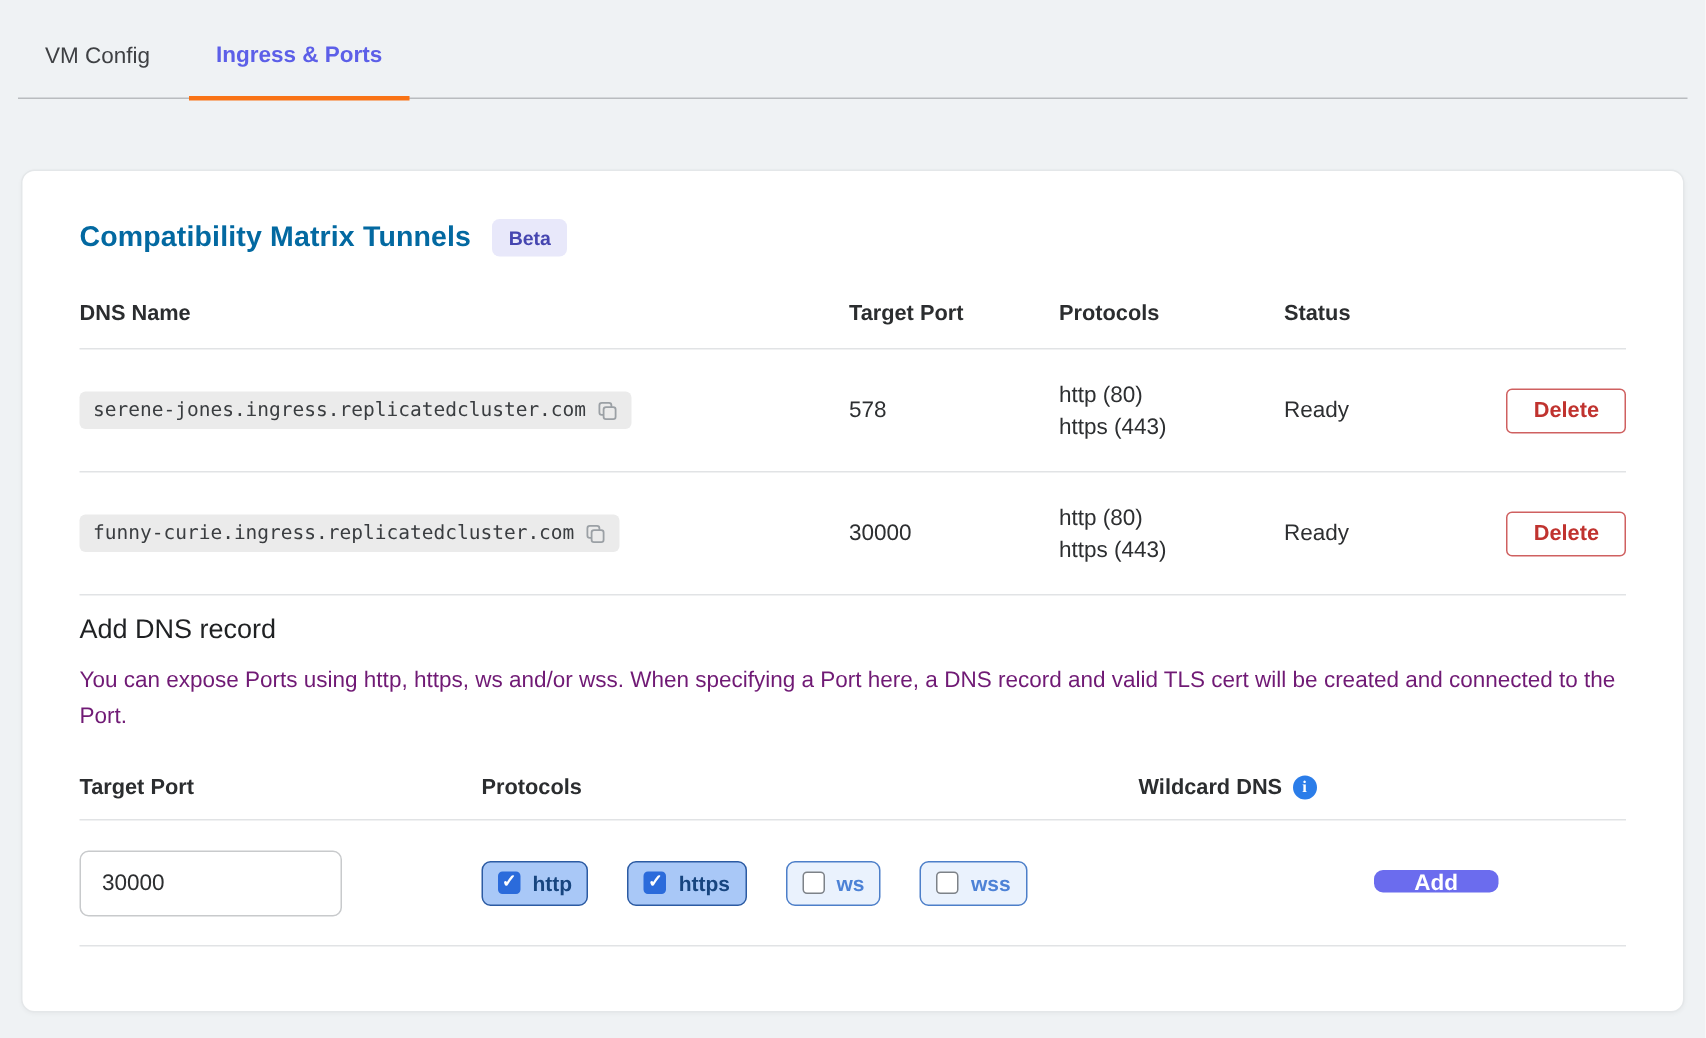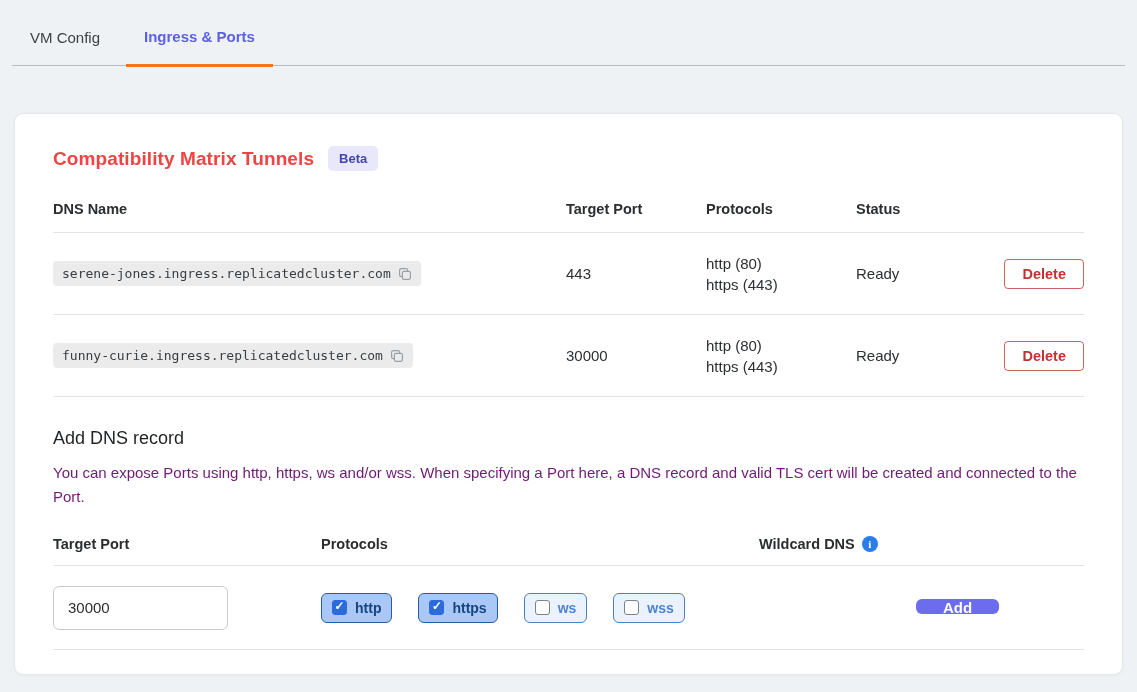--- a/index.html
+++ b/index.html
@@ -41,21 +41,21 @@
     height: 562px;
     background: #ffffff;
     border: 1px solid #e4e7e9;
     border-radius: 9px;
     box-shadow: 0 1px 3px rgba(0,0,0,0.04);
     padding: 32px 38px 0;
     overflow: hidden;
   }
 
   .card-title-row { display: flex; align-items: center; gap: 14px; }
-  .card-title { font-size: 19px; font-weight: 700; color: #ef4444; letter-spacing: .1px; }
+  .card-title { font-size: 19px; font-weight: 700; color: #0369a1; letter-spacing: .1px; }
   .beta-badge {
     background: #e8e8fa;
     color: #4545b0;
     font-size: 13px;
     font-weight: 600;
     padding: 5px 11px;
     border-radius: 5px;
   }
 
   
@@ -88,21 +88,21 @@
     color: #c0332f;
     font-weight: 700;
     font-size: 14.5px;
     padding: 6px 17px;
     border-radius: 4px;
     cursor: pointer;
     font-family: inherit;
   }
 
   
-  .add-title { margin-top: 31px; font-size: 18px; font-weight: 500; color: #1f2123; }
+  .add-title { margin-top: 12px; font-size: 18px; font-weight: 500; color: #1f2123; }
   .add-desc { margin-top: 12px; font-size: 15px; line-height: 24px; color: #701a75; max-width: 1035px; }
 
   .f-grid { display: grid; grid-template-columns: 268px 438px 240px 1fr; align-items: center; }
   .f-head { margin-top: 27px; padding-bottom: 13px; border-bottom: 1px solid #e1e3e5; }
   .f-head .th { font-size: 14.5px; font-weight: 700; color: #2b2d2f; display: flex; align-items: center; }
   .info-dot {
     display: inline-flex;
     align-items: center;
     justify-content: center;
     width: 16px; height: 16px;
@@ -207,21 +207,21 @@
       <span class="dns-pill">
         <span>serene-jones.ingress.replicatedcluster.com</span>
         <button class="copy-btn">
           <svg width="14" height="14" viewBox="0 0 14 14">
             <rect x="1.6" y="1.6" width="8" height="8" rx="1.6" fill="none" stroke="#9ba0a5" stroke-width="1.2"></rect>
             <rect x="4.4" y="4.4" width="8" height="8" rx="1.6" fill="#ebebeb" stroke="#9ba0a5" stroke-width="1.2"></rect>
           </svg>
         </button>
       </span>
     </div>
-    <div class="cell">443</div>
+    <div class="cell">578</div>
     <div class="cell proto-lines">
       <div>http (80)</div>
       <div>https (443)</div>
     </div>
     <div class="cell">Ready</div>
     <div class="action-cell">
       <button class="delete-btn">Delete</button>
     </div>
   </div>
 

